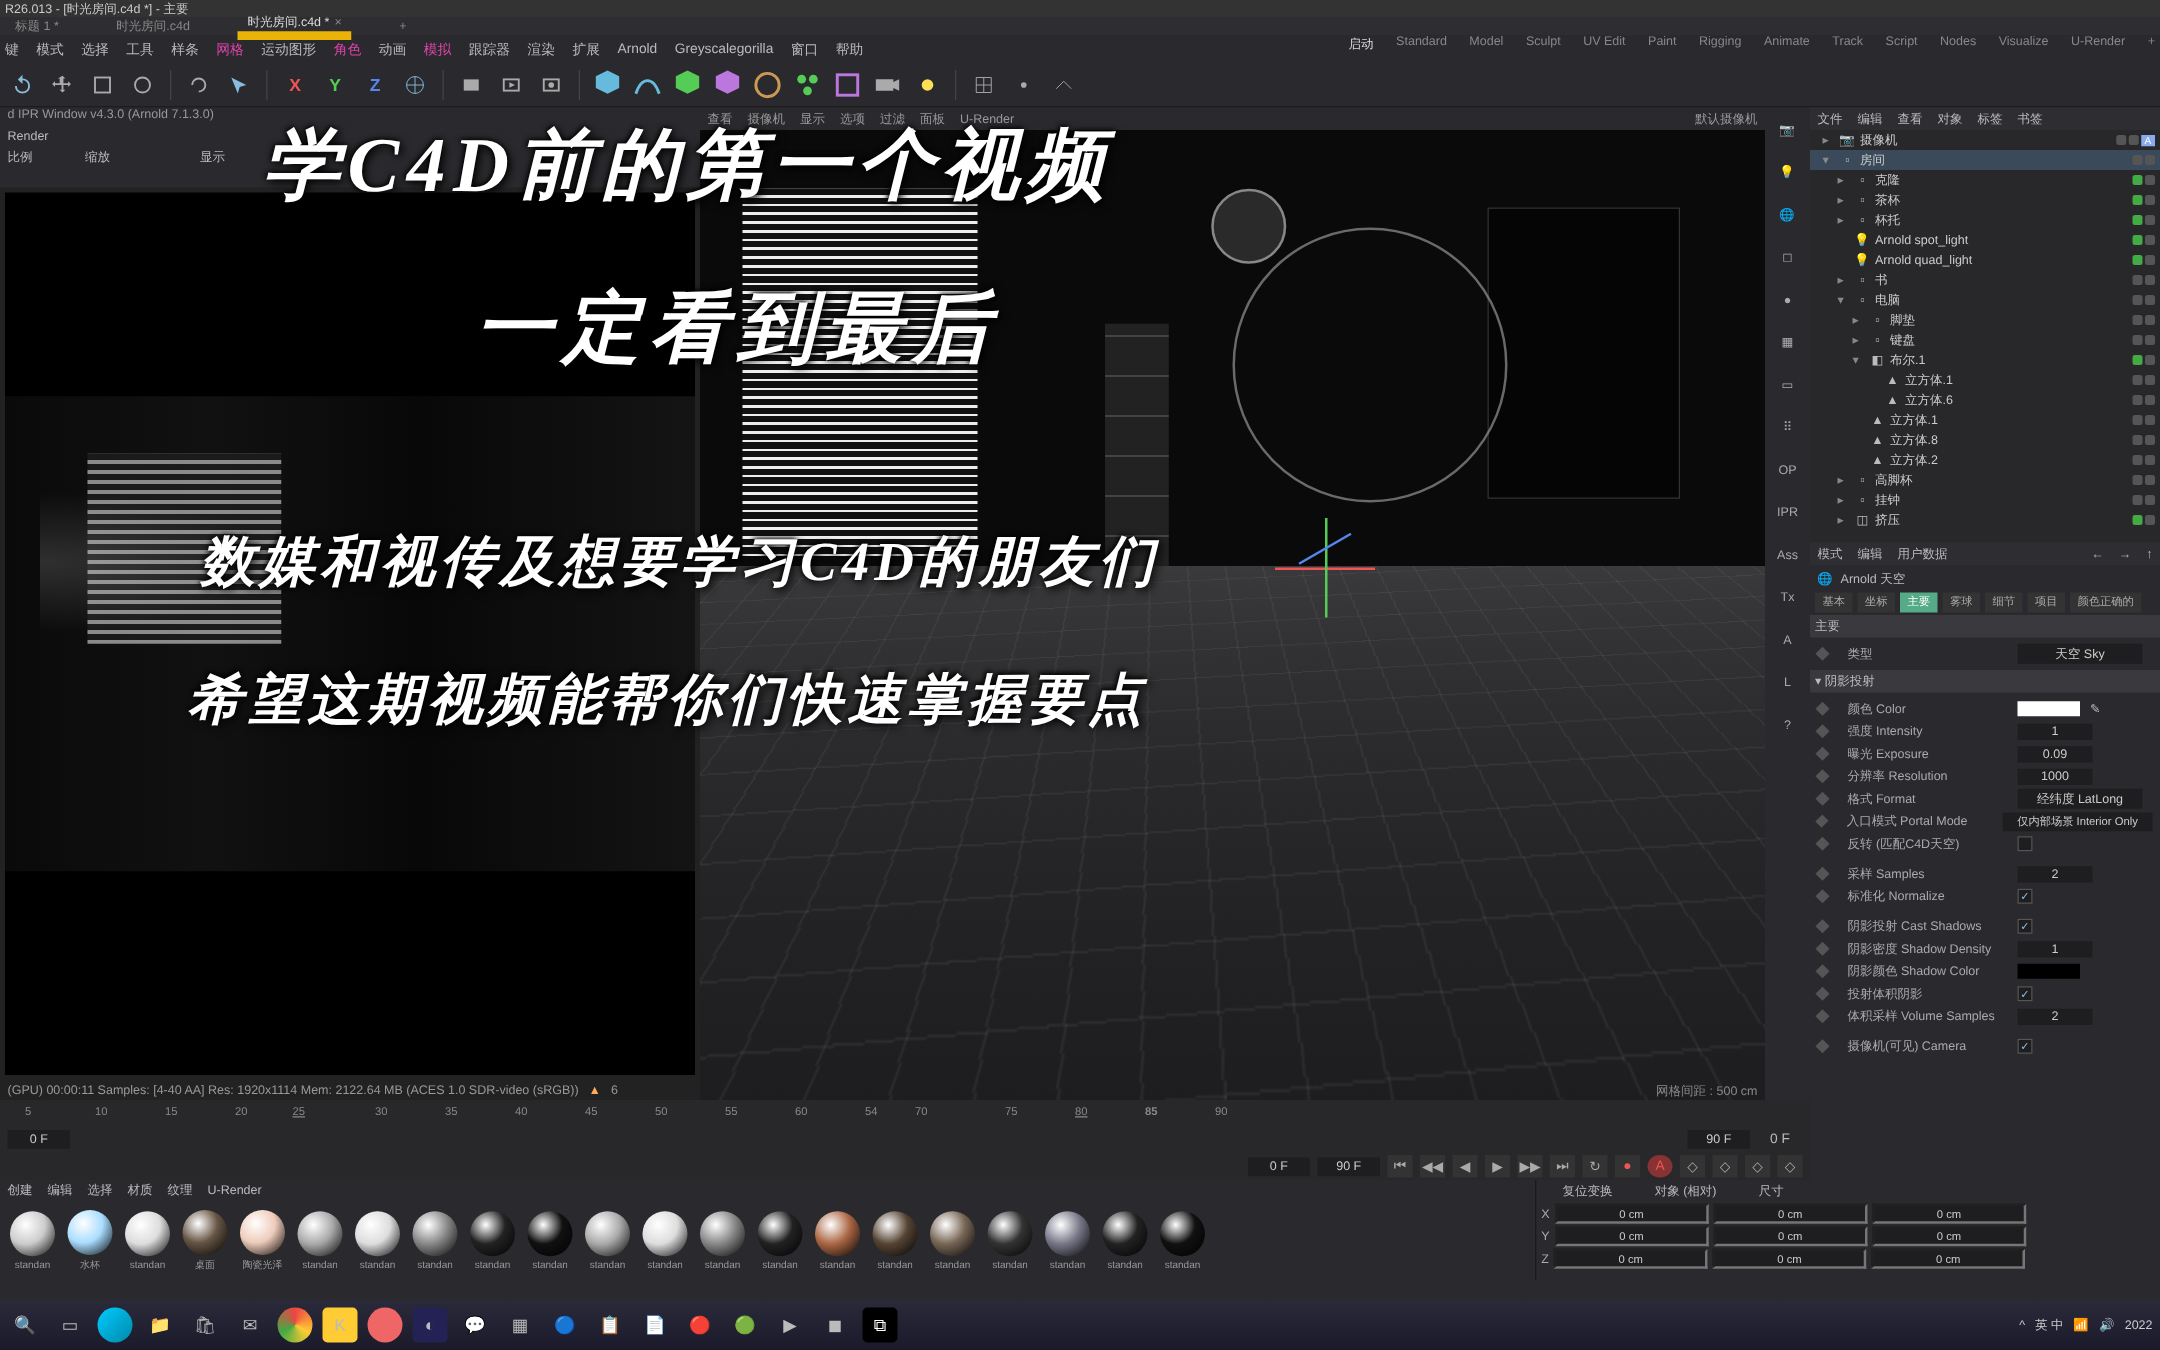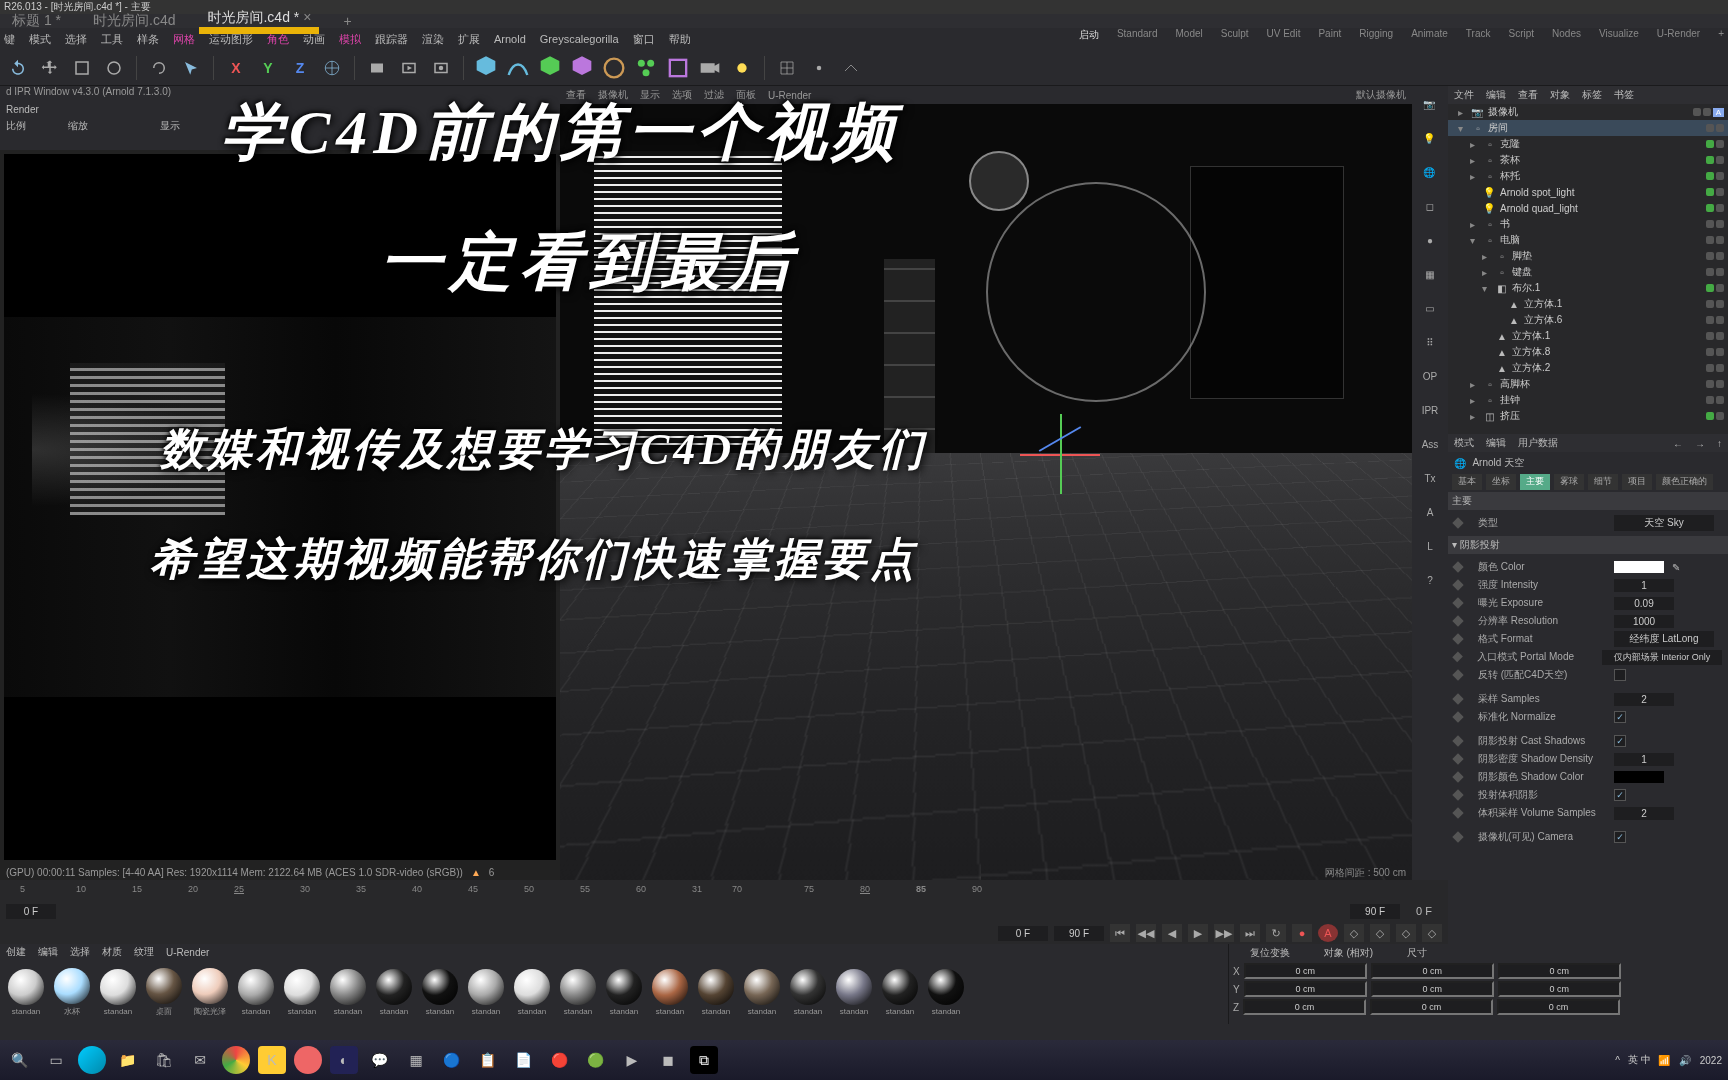--- a/index.html
+++ b/index.html
@@ -1,18 +1,18 @@
 <!DOCTYPE html>
 <html><head>
 <meta charset="utf-8">
 <style>
 * { margin: 0; padding: 0; box-sizing: border-box; font-family: "Microsoft YaHei", Arial, sans-serif; }
 body { background: #2a2a2e; color: #bbb; font-size: 11px; overflow: hidden; width: 1728px; height: 1080px; position: relative; }
 .title-bar { height: 14px; background: #333; display: flex; align-items: center; padding: 0 4px; font-size: 10px; color: #ccc; }
-.tabs-row { height: 14px; background: #2e2e32; display: flex; align-items: center; padding: 0 4px; gap: 16px; font-size: 14px; }
+.tabs-row { height: 14px; background: #2e2e32; display: flex; align-items: center; padding: 0 4px; gap: 30px; font-size: 10px; }
 .tab { padding: 0 8px; color: #888; cursor: pointer; }
 .tab.active { color: #ddd; border-bottom: 7px solid #eab308; }
 .tab-close { color: #888; margin-left: 4px; }
 .menu-bar { height: 22px; background: #2a2a2e; display: flex; align-items: center; padding: 0 4px; gap: 14px; font-size: 11px; }
 .menu-item { color: #bbb; cursor: pointer; }
 .menu-item.hl { color: #d4a; }
 .layout-tabs { position: absolute; right: 4px; top: 28px; display: flex; gap: 18px; font-size: 10px; color: #888; }
 .layout-tabs .lt.active { color: #ddd; }
 .toolbar { height: 36px; background: #2a2a2e; display: flex; align-items: center; padding: 2px 4px; gap: 4px; border-bottom: 1px solid #1a1a1c; }
 .tbtn { width: 28px; height: 28px; display: flex; align-items: center; justify-content: center; cursor: pointer; border-radius: 3px; }
@@ -98,21 +98,21 @@
 .mat-label { font-size: 8px; color: #999; overflow: hidden; text-overflow: ellipsis; max-width: 42px; white-space: nowrap; }
 .coord-panel { position: absolute; bottom: 56px; right: 280px; width: 220px; height: 80px; background: #2a2a2e; border-left: 1px solid #1a1a1c; font-size: 10px; }
 .coord-h { height: 18px; display: flex; align-items: center; justify-content: space-around; padding: 0 4px; }
 .coord-row { height: 18px; display: flex; align-items: center; gap: 4px; padding: 0 4px; }
 .coord-label { width: 14px; color: #aaa; }
 .coord-input { flex: 1; background: #1e1e20; color: #ccc; text-align: center; padding: 1px; font-size: 9px; }
 .taskbar { position: absolute; bottom: 0; left: 0; right: 0; height: 40px; background: linear-gradient(0deg, #1a1a2a, #2a2a3a); display: flex; align-items: center; padding: 0 6px; gap: 8px; }
 .task-icon { width: 28px; height: 28px; display: flex; align-items: center; justify-content: center; border-radius: 4px; cursor: pointer; font-size: 14px; }
 .sys-tray { margin-left: auto; display: flex; align-items: center; gap: 8px; font-size: 10px; color: #ccc; }
 .overlay-text { position: absolute; pointer-events: none; font-family: "STXingkai", "KaiTi", cursive; color: #fff; font-weight: bold; text-shadow: 2px 2px 8px #000, -1px -1px 4px #000; font-style: italic; }
-.ot1 { top: 90px; left: 210px; font-size: 62px; letter-spacing: 6px; margin-left: 11px; }
+.ot1 { top: 90px; left: 210px; font-size: 62px; letter-spacing: 6px; }
 .ot2 { top: 220px; left: 380px; font-size: 62px; letter-spacing: 8px; }
 .ot3 { top: 420px; left: 160px; font-size: 44px; letter-spacing: 4px; }
 .ot4 { top: 530px; left: 150px; font-size: 44px; letter-spacing: 4px; }
 .tool-icons-right { position: absolute; top: 86px; right: 316px; display: flex; gap: 4px; }
 .side-strip { position: absolute; top: 150px; left: 560px; width: 14px; background: #333; writing-mode: vertical-rl; font-size: 9px; color: #888; padding: 4px 0; }
 </style>
 </head>
 <body>
 
 <div class="title-bar">
@@ -711,21 +711,21 @@
       <span class="ruler-tick" style="left: 132px;">15</span>
       <span class="ruler-tick" style="left: 188px;">20</span>
       <span class="ruler-tick" style="left: 234px; text-decoration: underline;">25</span>
       <span class="ruler-tick" style="left: 300px;">30</span>
       <span class="ruler-tick" style="left: 356px;">35</span>
       <span class="ruler-tick" style="left: 412px;">40</span>
       <span class="ruler-tick" style="left: 468px;">45</span>
       <span class="ruler-tick" style="left: 524px;">50</span>
       <span class="ruler-tick" style="left: 580px;">55</span>
       <span class="ruler-tick" style="left: 636px;">60</span>
-      <span class="ruler-tick" style="left: 692px;">31</span>
+      <span class="ruler-tick" style="left: 692px;">54</span>
       <span class="ruler-tick" style="left: 732px;">70</span>
       <span class="ruler-tick" style="left: 804px;">75</span>
       <span class="ruler-tick" style="left: 860px; text-decoration: underline;">80</span>
       <span class="ruler-tick" style="left: 916px; font-weight: bold;">85</span>
       <span class="ruler-tick" style="left: 972px;">90</span>
     </div>
   <div class="tl-row">
     <input class="tl-input" value="0 F" style="">
     <div style="flex:1"></div>
     <input class="tl-input" value="90 F" style="">

